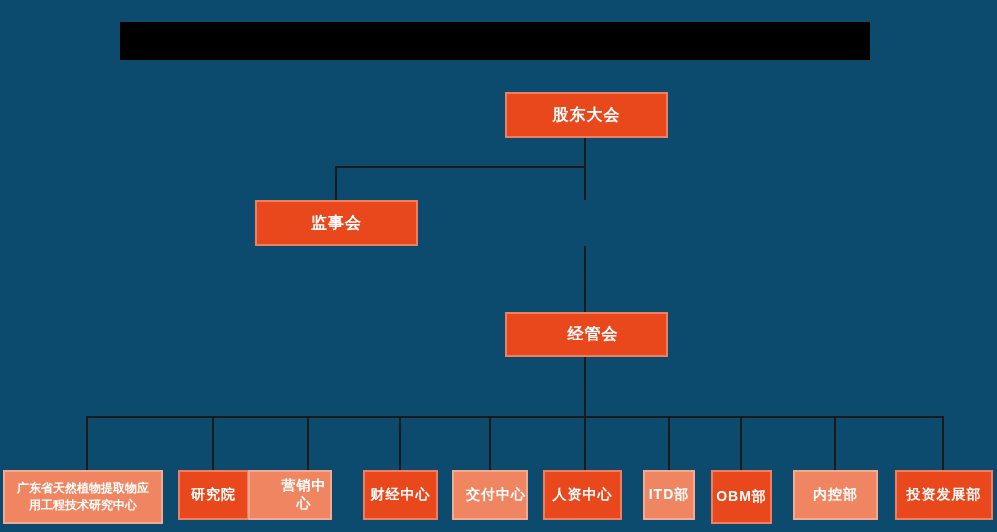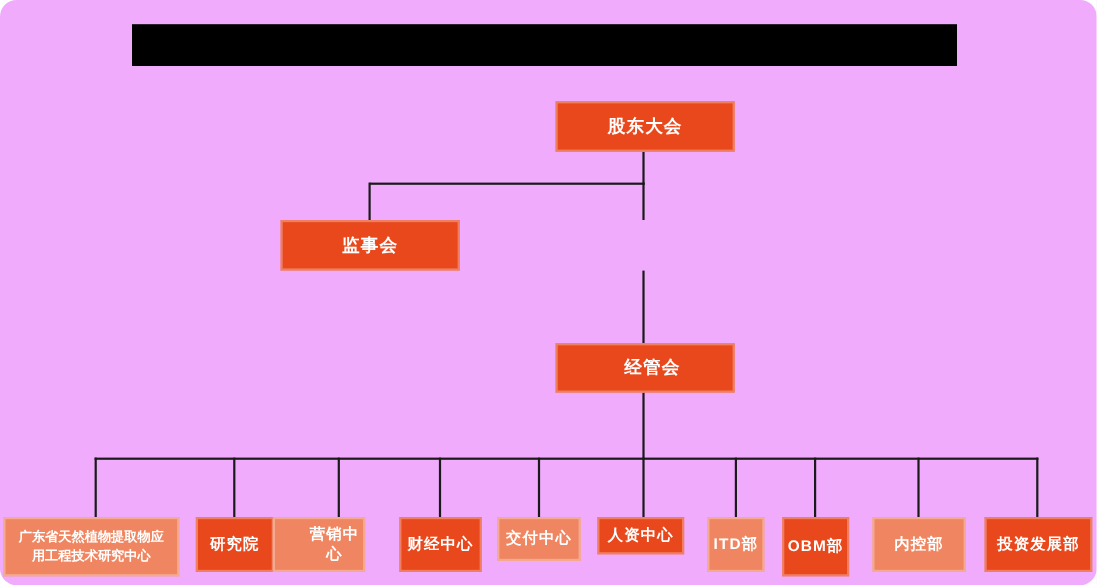--- a/index.html
+++ b/index.html
@@ -5,23 +5,22 @@
   html, body {
     margin: 0;
     padding: 0;
     background: #ffffff;
     font-family: "Liberation Sans", "DejaVu Sans", sans-serif;
   }
   #canvas {
     position: relative;
     width: 997px;
     height: 532px;
-    background: #f0abfc;
+    background: #0c4a6e;
     overflow: hidden;
-    border-radius: 15px;
   }
   .redacted-bar {
     position: absolute;
     left: 120px;
     top: 22px;
     width: 750px;
     height: 38px;
     background: var(--redaction, #000000);
   }
   .node {
@@ -96,24 +95,24 @@
   </div>
   <div class="node primary fs14" style="left:178px; top:470px; width:71px; height:50px;justify-content:center;">
     <span class="label">研究院</span>
   </div>
   <div class="node secondary fs14" style="left:248px; top:470px; width:84px; height:50px;padding-left:28px;">
     <span class="label">营销中心</span>
   </div>
   <div class="node primary fs14" style="left:363px; top:470px; width:75px; height:50px;">
     <span class="label">财经中心</span>
   </div>
-  <div class="node secondary fs14" style="left:452px; top:470px; width:76px; height:40px;">
+  <div class="node secondary fs14" style="left:452px; top:470px; width:76px; height:50px;justify-content:flex-end;">
     <span class="label">交付中心</span>
   </div>
-  <div class="node primary fs14" style="left:543px; top:470px; width:79px; height:34px;">
+  <div class="node primary fs14" style="left:543px; top:470px; width:79px; height:50px;">
     <span class="label">人资中心</span>
   </div>
   <div class="node secondary fs14" style="left:643px; top:470px; width:52px; height:50px;">
     <span class="label">ITD部</span>
   </div>
   <div class="node primary fs14" style="left:711px; top:470px; width:61px; height:54px;">
     <span class="label">OBM部</span>
   </div>
   <div class="node secondary fs14" style="left:793px; top:470px; width:85px; height:50px;">
     <span class="label">内控部</span>

